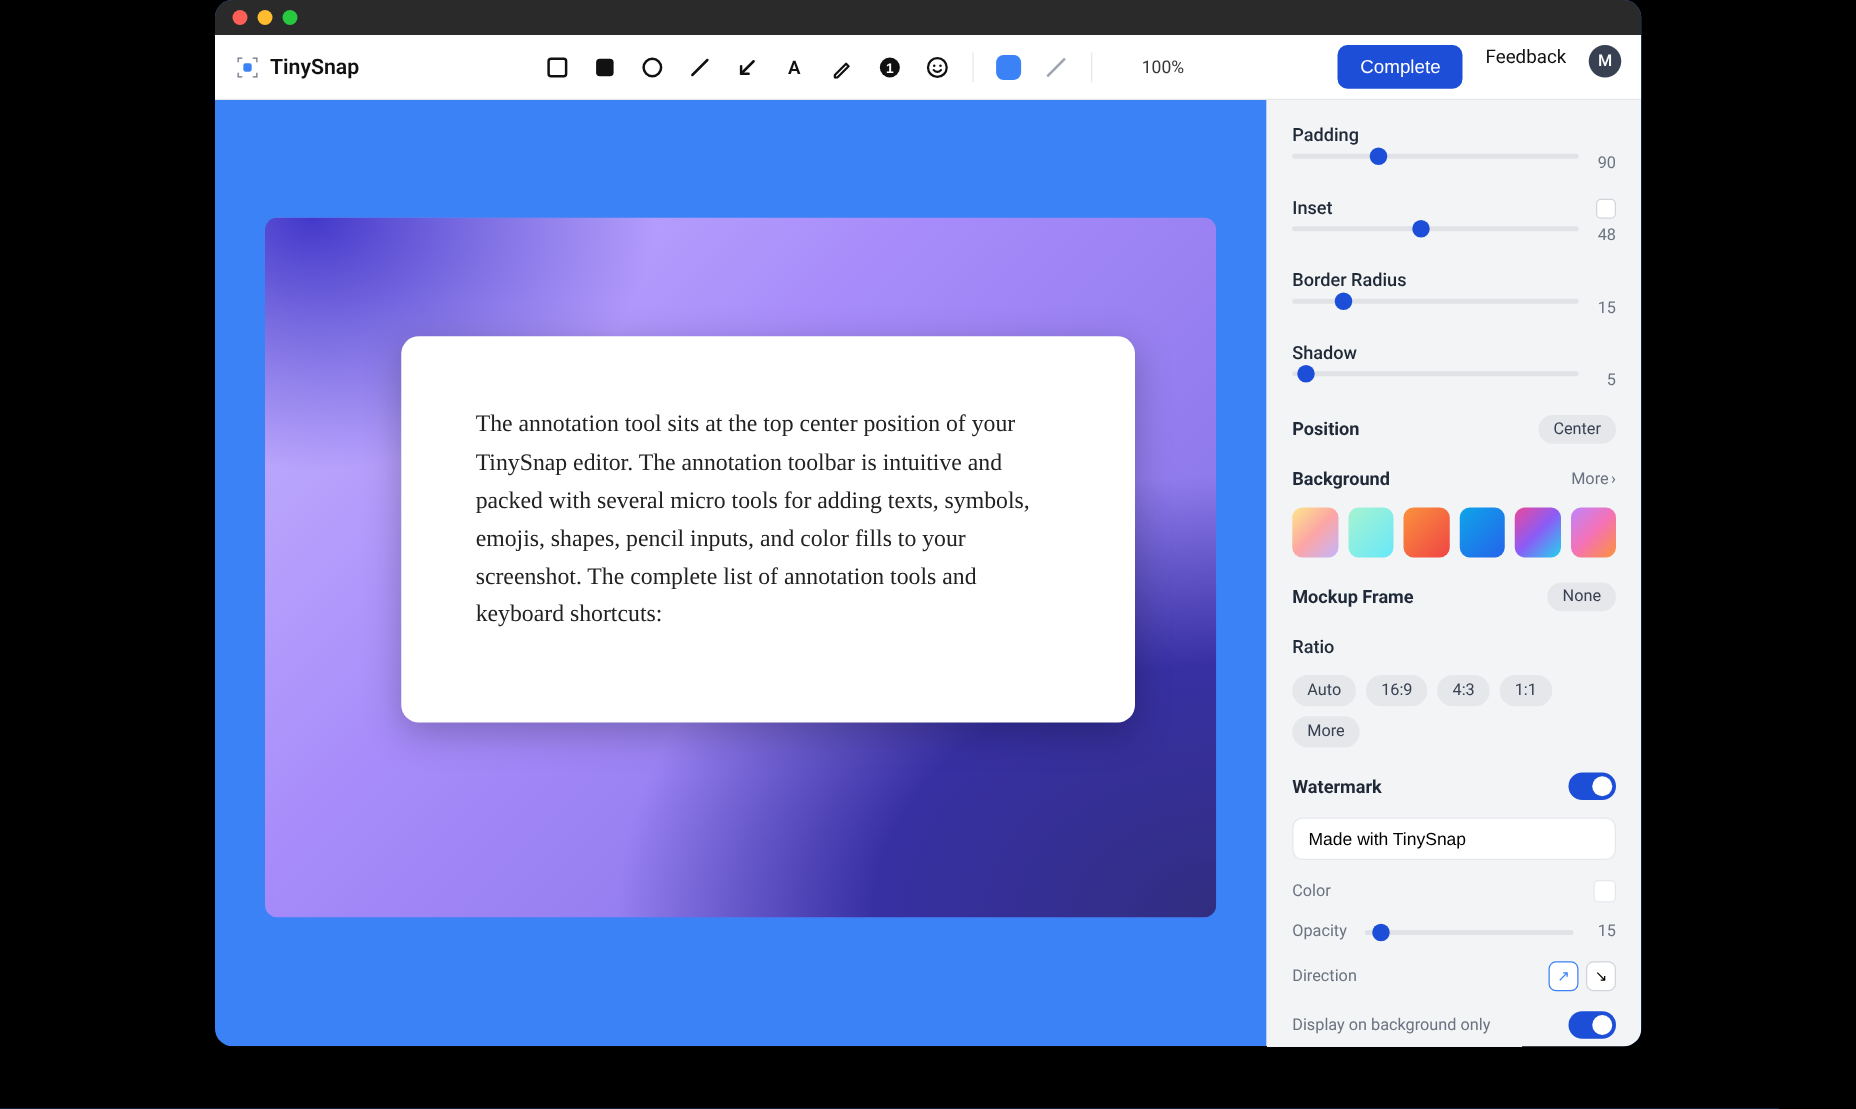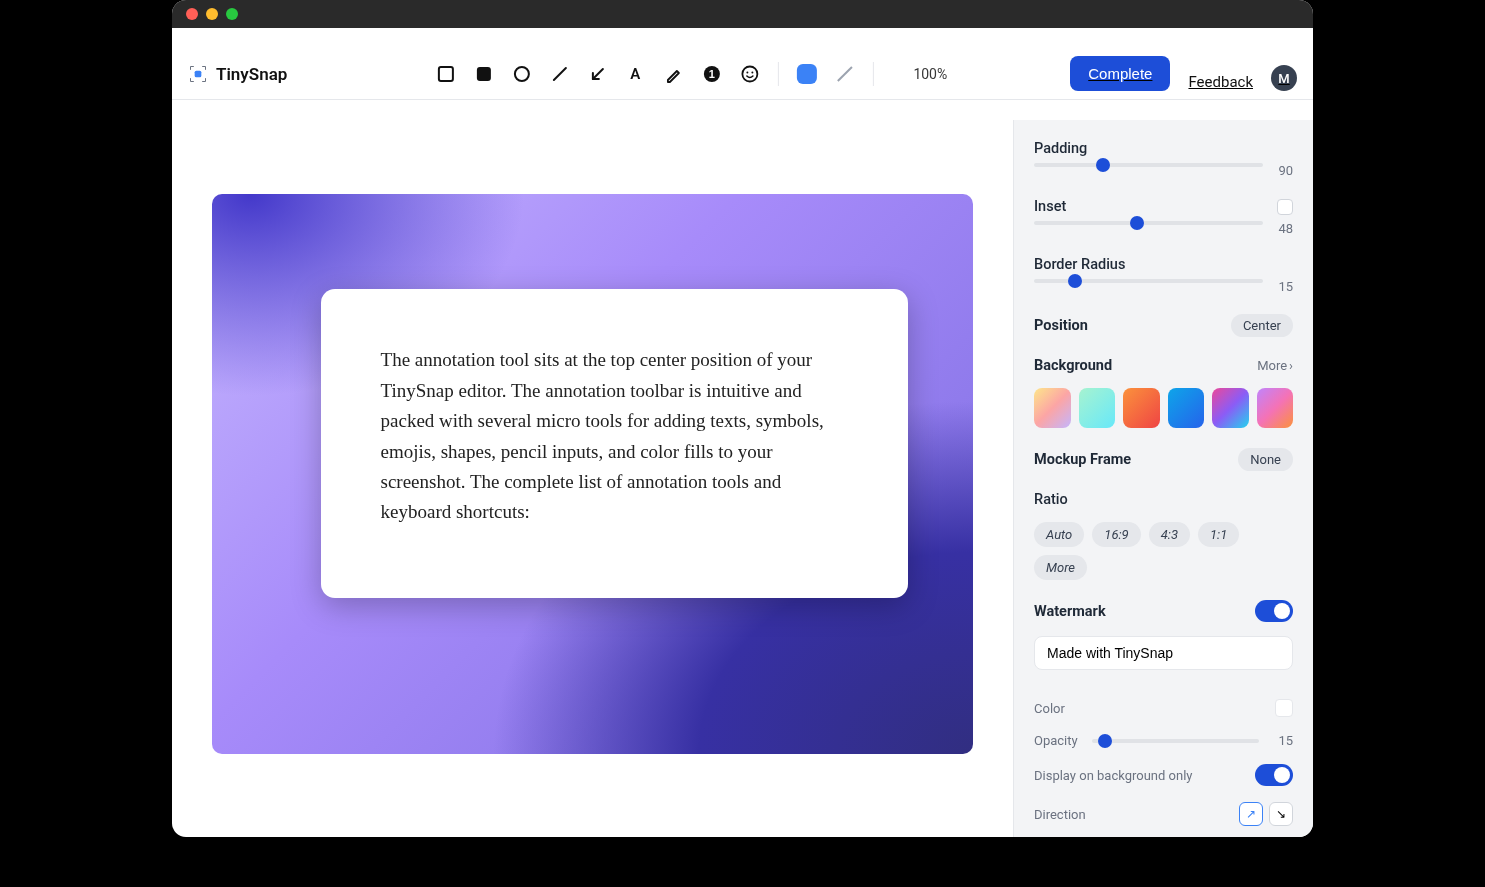--- a/index.html
+++ b/index.html
@@ -7,28 +7,27 @@
     font-family: -apple-system, BlinkMacSystemFont, "Segoe UI", Roboto, sans-serif;
     background: #000;
     display: flex;
     justify-content: center;
     align-items: flex-start;
     padding: 0;
   }
   .window {
     width: 1141px;
     height: 837px;
-    background: #ffffff;
+    background: #3b82f6;
     border-radius: 14px;
     overflow: hidden;
     display: flex;
     flex-direction: column;
     box-shadow: 0 10px 40px rgba(0,0,0,.3);
     margin: 0;
-    gap: 20px;
   }
   .titlebar {
     height: 28px;
     background: #2a2a2a;
     display: flex;
     align-items: center;
     padding: 0 14px;
     gap: 8px;
   }
   .tl-dot { width: 12px; height: 12px; border-radius: 50%; }
@@ -67,21 +66,21 @@
   .toolbar-sep { width: 1px; height: 24px; background: #e5e7eb; }
   .color-swatch-sm {
     width: 20px; height: 20px; border-radius: 6px; background: #3b82f6;
   }
   .stroke-preview {
     width: 20px; height: 2px; background: #9ca3af; transform: rotate(-45deg);
   }
   .zoom-label { font-size: 14px; color: #373737; margin-left: 22px; }
   .toolbar-right {
     margin-left: auto;
-    display: flex; align-items: flex-end; gap: 18px; text-decoration: underline;
+    display: flex; align-items: flex-start; gap: 18px;
   }
   .btn-primary {
     background: #1d4ed8; color: #fff; border: none;
     padding: 9px 18px; border-radius: 8px; font-size: 15px; font-weight: 500;
     cursor: pointer;
   }
   .feedback-link { font-size: 15px; color: #111; cursor: pointer; }
   .avatar {
     width: 26px; height: 26px; border-radius: 50%; background: #374151;
     color: #fff; display: flex; align-items: center; justify-content: center;
@@ -158,21 +157,21 @@
   .swatch {
     width:40px; height:40px; border-radius:8px; cursor:pointer;
   }
   .sw1 { background: linear-gradient(135deg,#fde68a,#fca5a5,#c4b5fd);}
   .sw2 { background: linear-gradient(135deg,#a7f3d0,#67e8f9);}
   .sw3 { background: linear-gradient(135deg,#fb923c,#ef4444);}
   .sw4 { background: linear-gradient(135deg,#0ea5e9,#2563eb);}
   .sw5 { background: linear-gradient(135deg,#ec4899,#8b5cf6,#22d3ee);}
   .sw6 { background: linear-gradient(135deg,#c084fc,#f472b6,#fb923c);}
 
-  .chip-row { display:flex; gap:8px; margin-top:8px; flex-wrap:wrap;font-style:italic;}
+  .chip-row { display:flex; gap:8px; margin-top:8px; flex-wrap:wrap;}
   .chip-btn {
     background:#e5e7eb; color:#374151; font-size:13px;
     padding:5px 12px; border-radius:999px; cursor:pointer;
   }
 
   .toggle {
     width:38px; height:22px; border-radius:999px; background:#1d4ed8;
     position:relative; cursor:pointer;
   }
   .toggle::after{
@@ -328,20 +327,29 @@
       <div class="control-group">
         <div class="control-label">Border Radius</div>
         <div class="slider-row">
           <div class="slider-track">
             <div class="slider-thumb" style="left:18%"></div>
           </div>
           <div class="slider-value">15</div>
         </div>
       </div>
 
+      <div class="control-group">
+        <div class="control-label">Shadow</div>
+        <div class="slider-row">
+          <div class="slider-track">
+            <div class="slider-thumb" style="left:5%"></div>
+          </div>
+          <div class="slider-value">5</div>
+        </div>
+      </div>
 
       <div class="inline-row">
         <span class="inline-row-label">Position</span>
         <span class="chip">Center</span>
       </div>
 
       <div class="control-group">
         <div class="inline-row">
           <span class="inline-row-label">Background</span>
           <span class="more-link">
@@ -374,40 +382,40 @@
           <span class="chip-btn">More</span>
         </div>
       </div>
 
       <div class="control-group">
         <div class="inline-row">
           <span class="inline-row-label">Watermark</span>
           <div class="toggle"></div>
         </div>
         <input class="input-field" value="Made with TinySnap" style="">
-        <div class="inline-row" style="margin-top:23px;">
+        <div class="inline-row" style="margin-top:10px;">
           <span class="small-label">Color</span>
           <div class="color-box-sm"></div>
         </div>
         <div class="inline-row" style="margin-top:10px; gap:8px;">
           <span class="small-label" style="flex:0 0 auto;">Opacity</span>
           <div class="slider-track" style="flex:1;margin:0 6px;">
             <div class="slider-thumb" style="left:8%"></div>
           </div>
           <span class="slider-value">15</span>
-        </div>
-        <div class="inline-row" style="margin-top:10px;">
-          <span class="small-label">Display on background only</span>
-          <div class="toggle"></div>
         </div>
         <div class="inline-row" style="margin-top:10px;">
           <span class="small-label">Direction</span>
           <div class="dir-btns">
             <div class="dir-btn active">↗</div>
             <div class="dir-btn">↘</div>
           </div>
         </div>
+        <div class="inline-row" style="margin-top:10px;">
+          <span class="small-label">Display on background only</span>
+          <div class="toggle"></div>
+        </div>
       </div>
 
     </div>
   </div>
 
 </div>
 
 </body></html>

